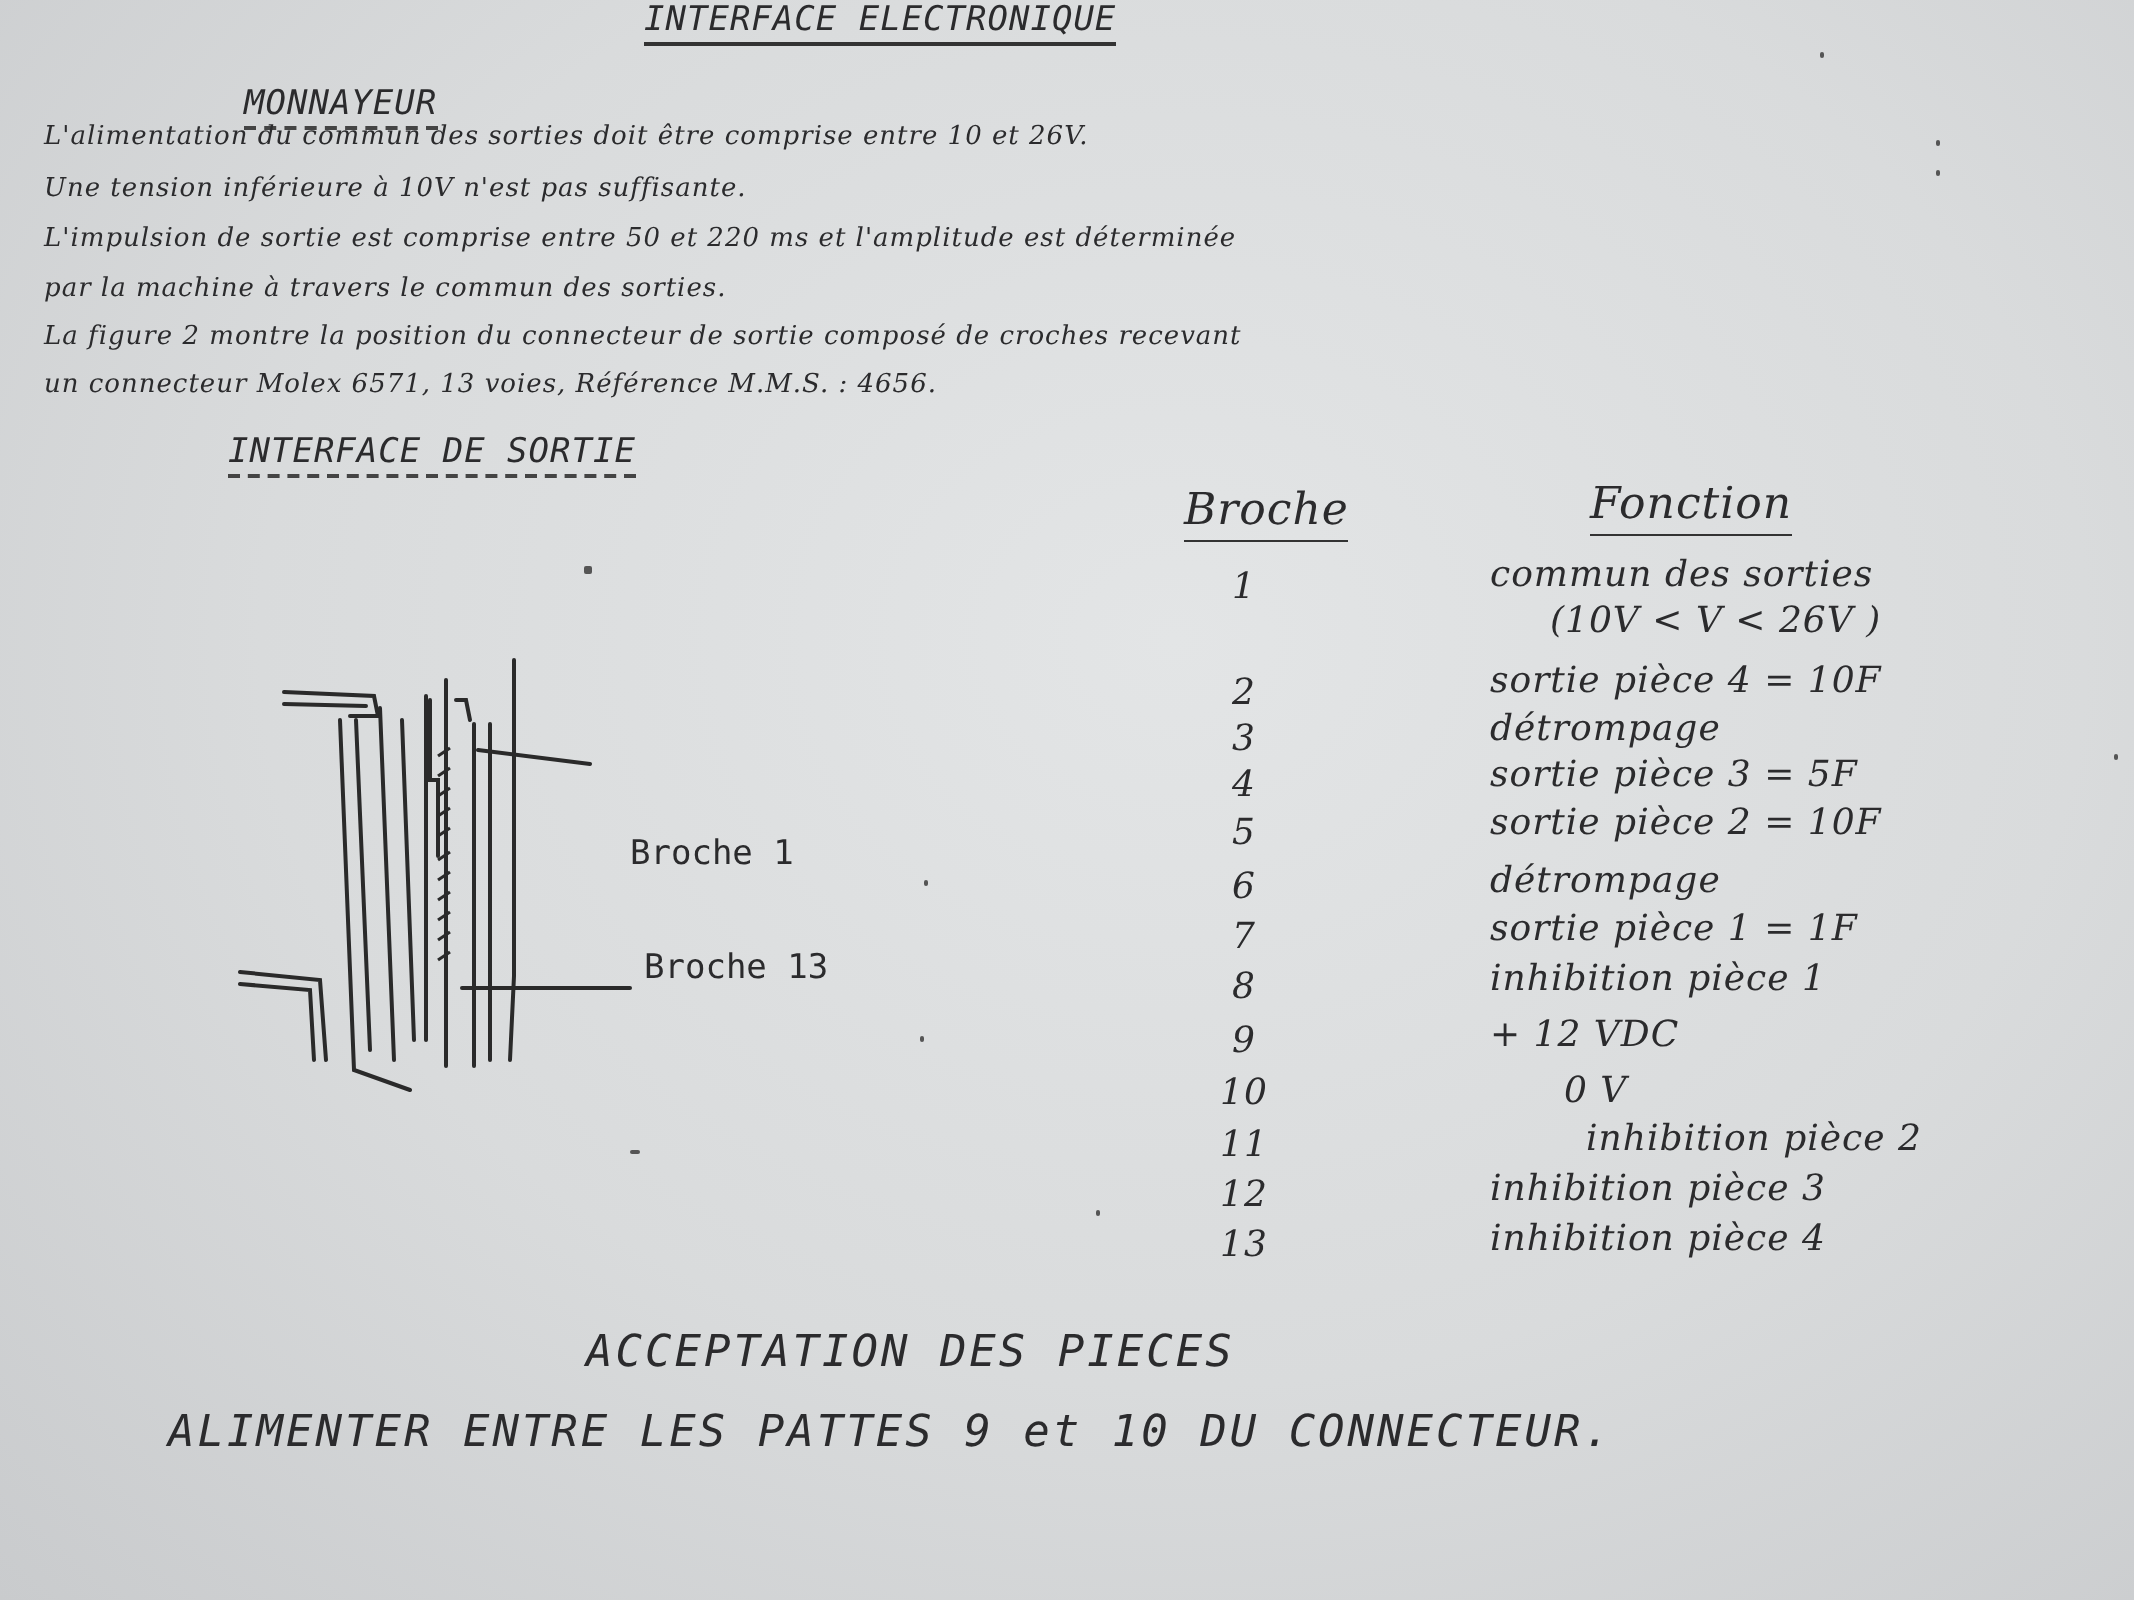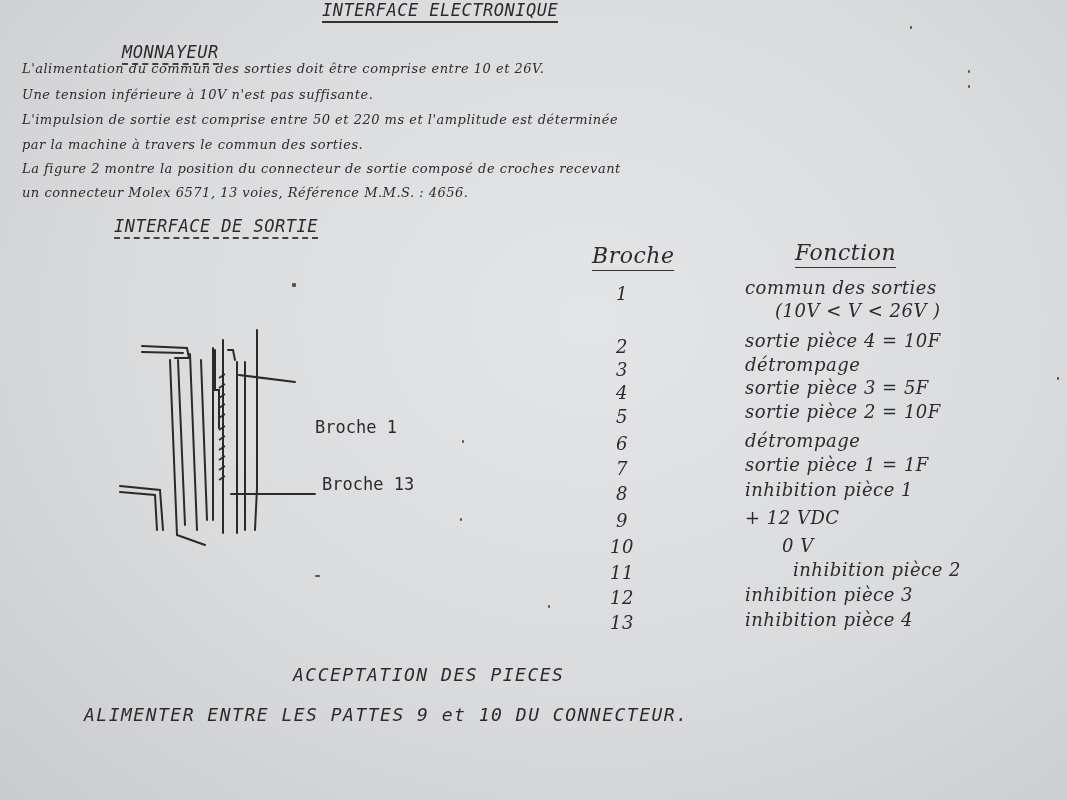--- a/index.html
+++ b/index.html
@@ -15,21 +15,21 @@
   .doc-title { left:322px; top:0px; font-size:17px; font-style:italic; letter-spacing:0.5px; }
   .doc-title::after { content:""; position:absolute; left:0; right:0; bottom:-3px; border-bottom:2px solid #333; }
   .sec-head { font-size:17px; font-style:italic; letter-spacing:0.5px; }
   .sec-head::after { content:""; position:absolute; left:0; right:0; bottom:-3px; border-bottom:2px dashed #444; }
   .para { left:22px; font-size:13px; }
   .col-head { font-size:22px; }
   .col-head::after { content:""; position:absolute; left:0; right:0; bottom:-3px; border-bottom:1.5px solid #333; }
   .pin-num { width:50px; text-align:center; font-size:18px; }
   .pin-fn { font-size:18px; }
   .label-pin { font-size:17px; font-family:"DejaVu Sans Mono", monospace; }
-  .bottom { font-size:18px; letter-spacing:1.5px; }
+  .bottom { font-size:22px; letter-spacing:1.5px; }
   .speck { position:absolute; width:2px; height:3px; background:#555; border-radius:1px; }
 </style>
 </head>
 <body>
 
 <div class="abs doc-title mono">INTERFACE ELECTRONIQUE</div>
 
 <div class="abs sec-head mono" style="left:122px; top:42px;">MONNAYEUR</div>
 
 <div>

